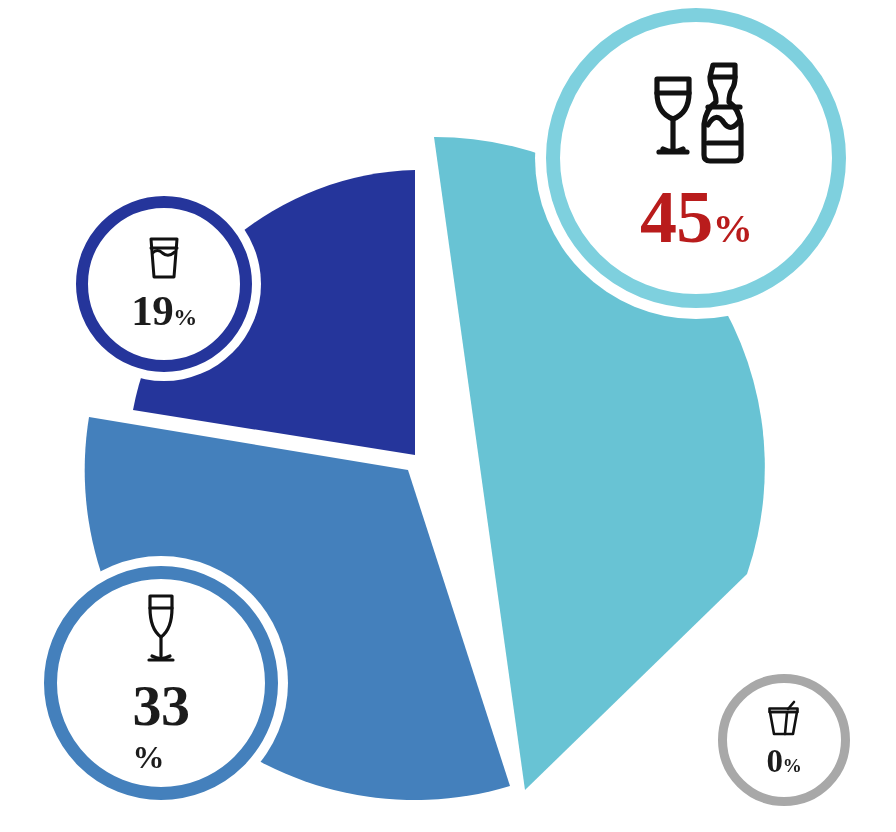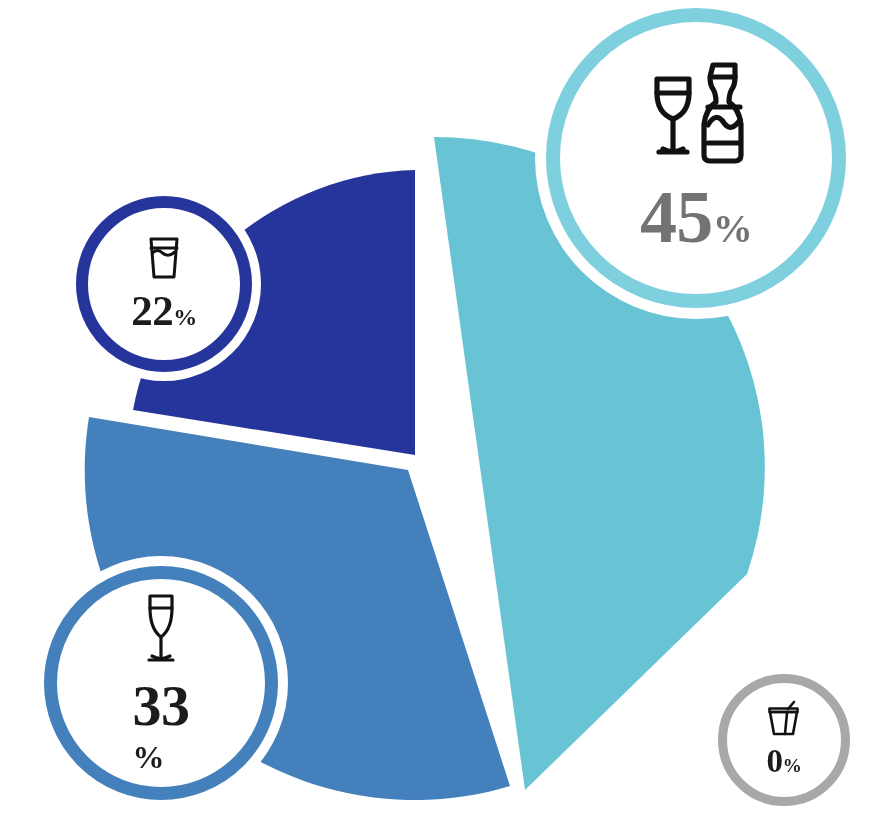--- a/index.html
+++ b/index.html
@@ -164,38 +164,38 @@
 
             <path d="M76 8 h22 v12 q0 8 -3 12 q-3 5 -3 13
                      q10 7 12 22 v31 q0 6 -6 6 h-25 q-6 0 -6 -6 v-31
                      q2 -15 12 -22 q0 -8 -3 -13 q-3 -4 -3 -12 z"></path>
             <line x1="76" y1="20" x2="98" y2="20"></line>
             <path d="M71 50 h32"></path>
             <path d="M71 68 q8 -14 16 -2 q7 10 16 -3"></path>
             <path d="M71 86 h32"></path>
           </svg>
         </span>
-        <span class="badge-value" style="color: #737373;">
+        <span class="badge-value" style="color: #b91c1c;">
           <span>45</span>
             <span class="badge-pct">%</span>
         </span>
       </div>
     </div>
 
     <div class="badge" id="badge-22" style="border-color: rgb(37, 53, 155);">
       <div class="badge-inner">
         <span class="badge-icon">
           <svg width="40" height="48" viewBox="0 0 40 48" fill="none" stroke="#111111" stroke-width="3" stroke-linecap="round" stroke-linejoin="round" aria-hidden="true">
             <path d="M7 5 h26 l-3 38 h-20 z"></path>
             <line x1="7" y1="14" x2="33" y2="14"></line>
             <path d="M8.5 19 q5 -5 10 0 q6 5 12 -1"></path>
           </svg>
         </span>
         <span class="badge-value" style="color: rgb(28, 28, 28);">
-          <span>22</span>
+          <span>19</span>
             <span class="badge-pct">%</span>
         </span>
       </div>
     </div>
 
     <div class="badge" id="badge-33" style="border-color: rgb(68, 128, 188);">
       <div class="badge-inner">
         <span class="badge-icon">
           <svg width="44" height="76" viewBox="0 0 44 76" fill="none" stroke="#111111" stroke-width="3.2" stroke-linecap="round" stroke-linejoin="round" aria-hidden="true">
             <path d="M11 5 h22 v12 q0 21 -11 29 q-11 -8 -11 -29 z"></path>

